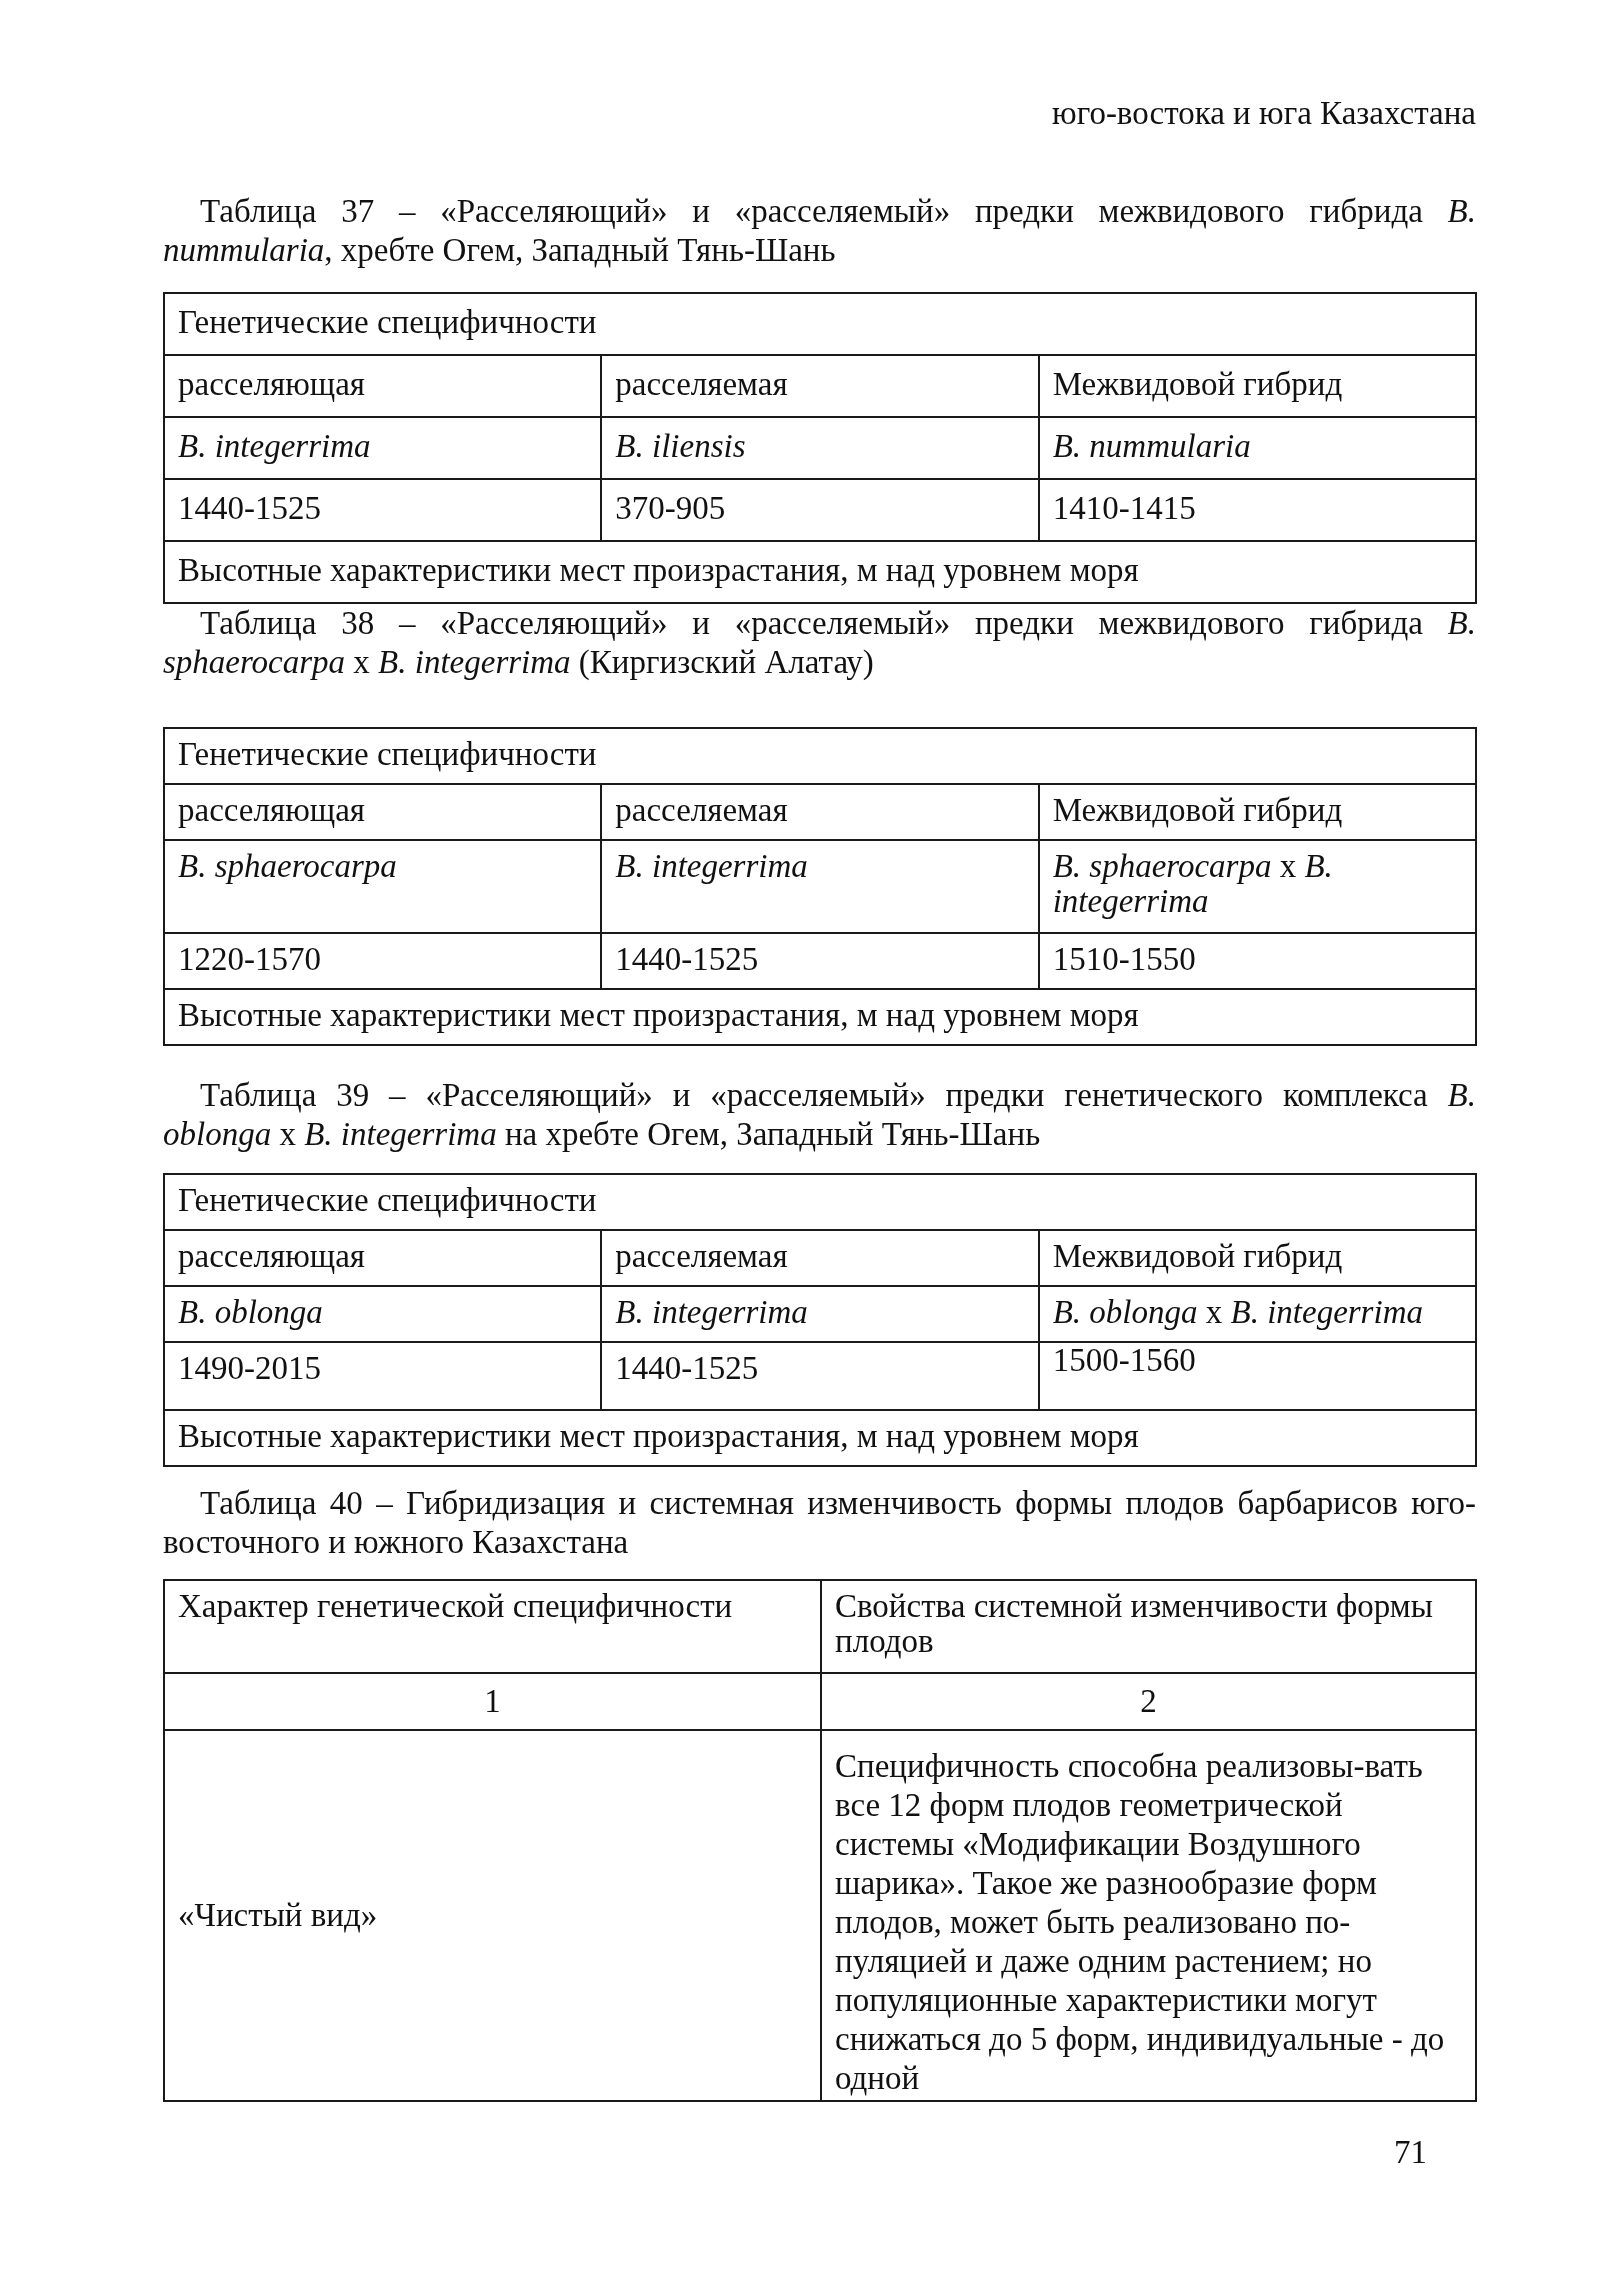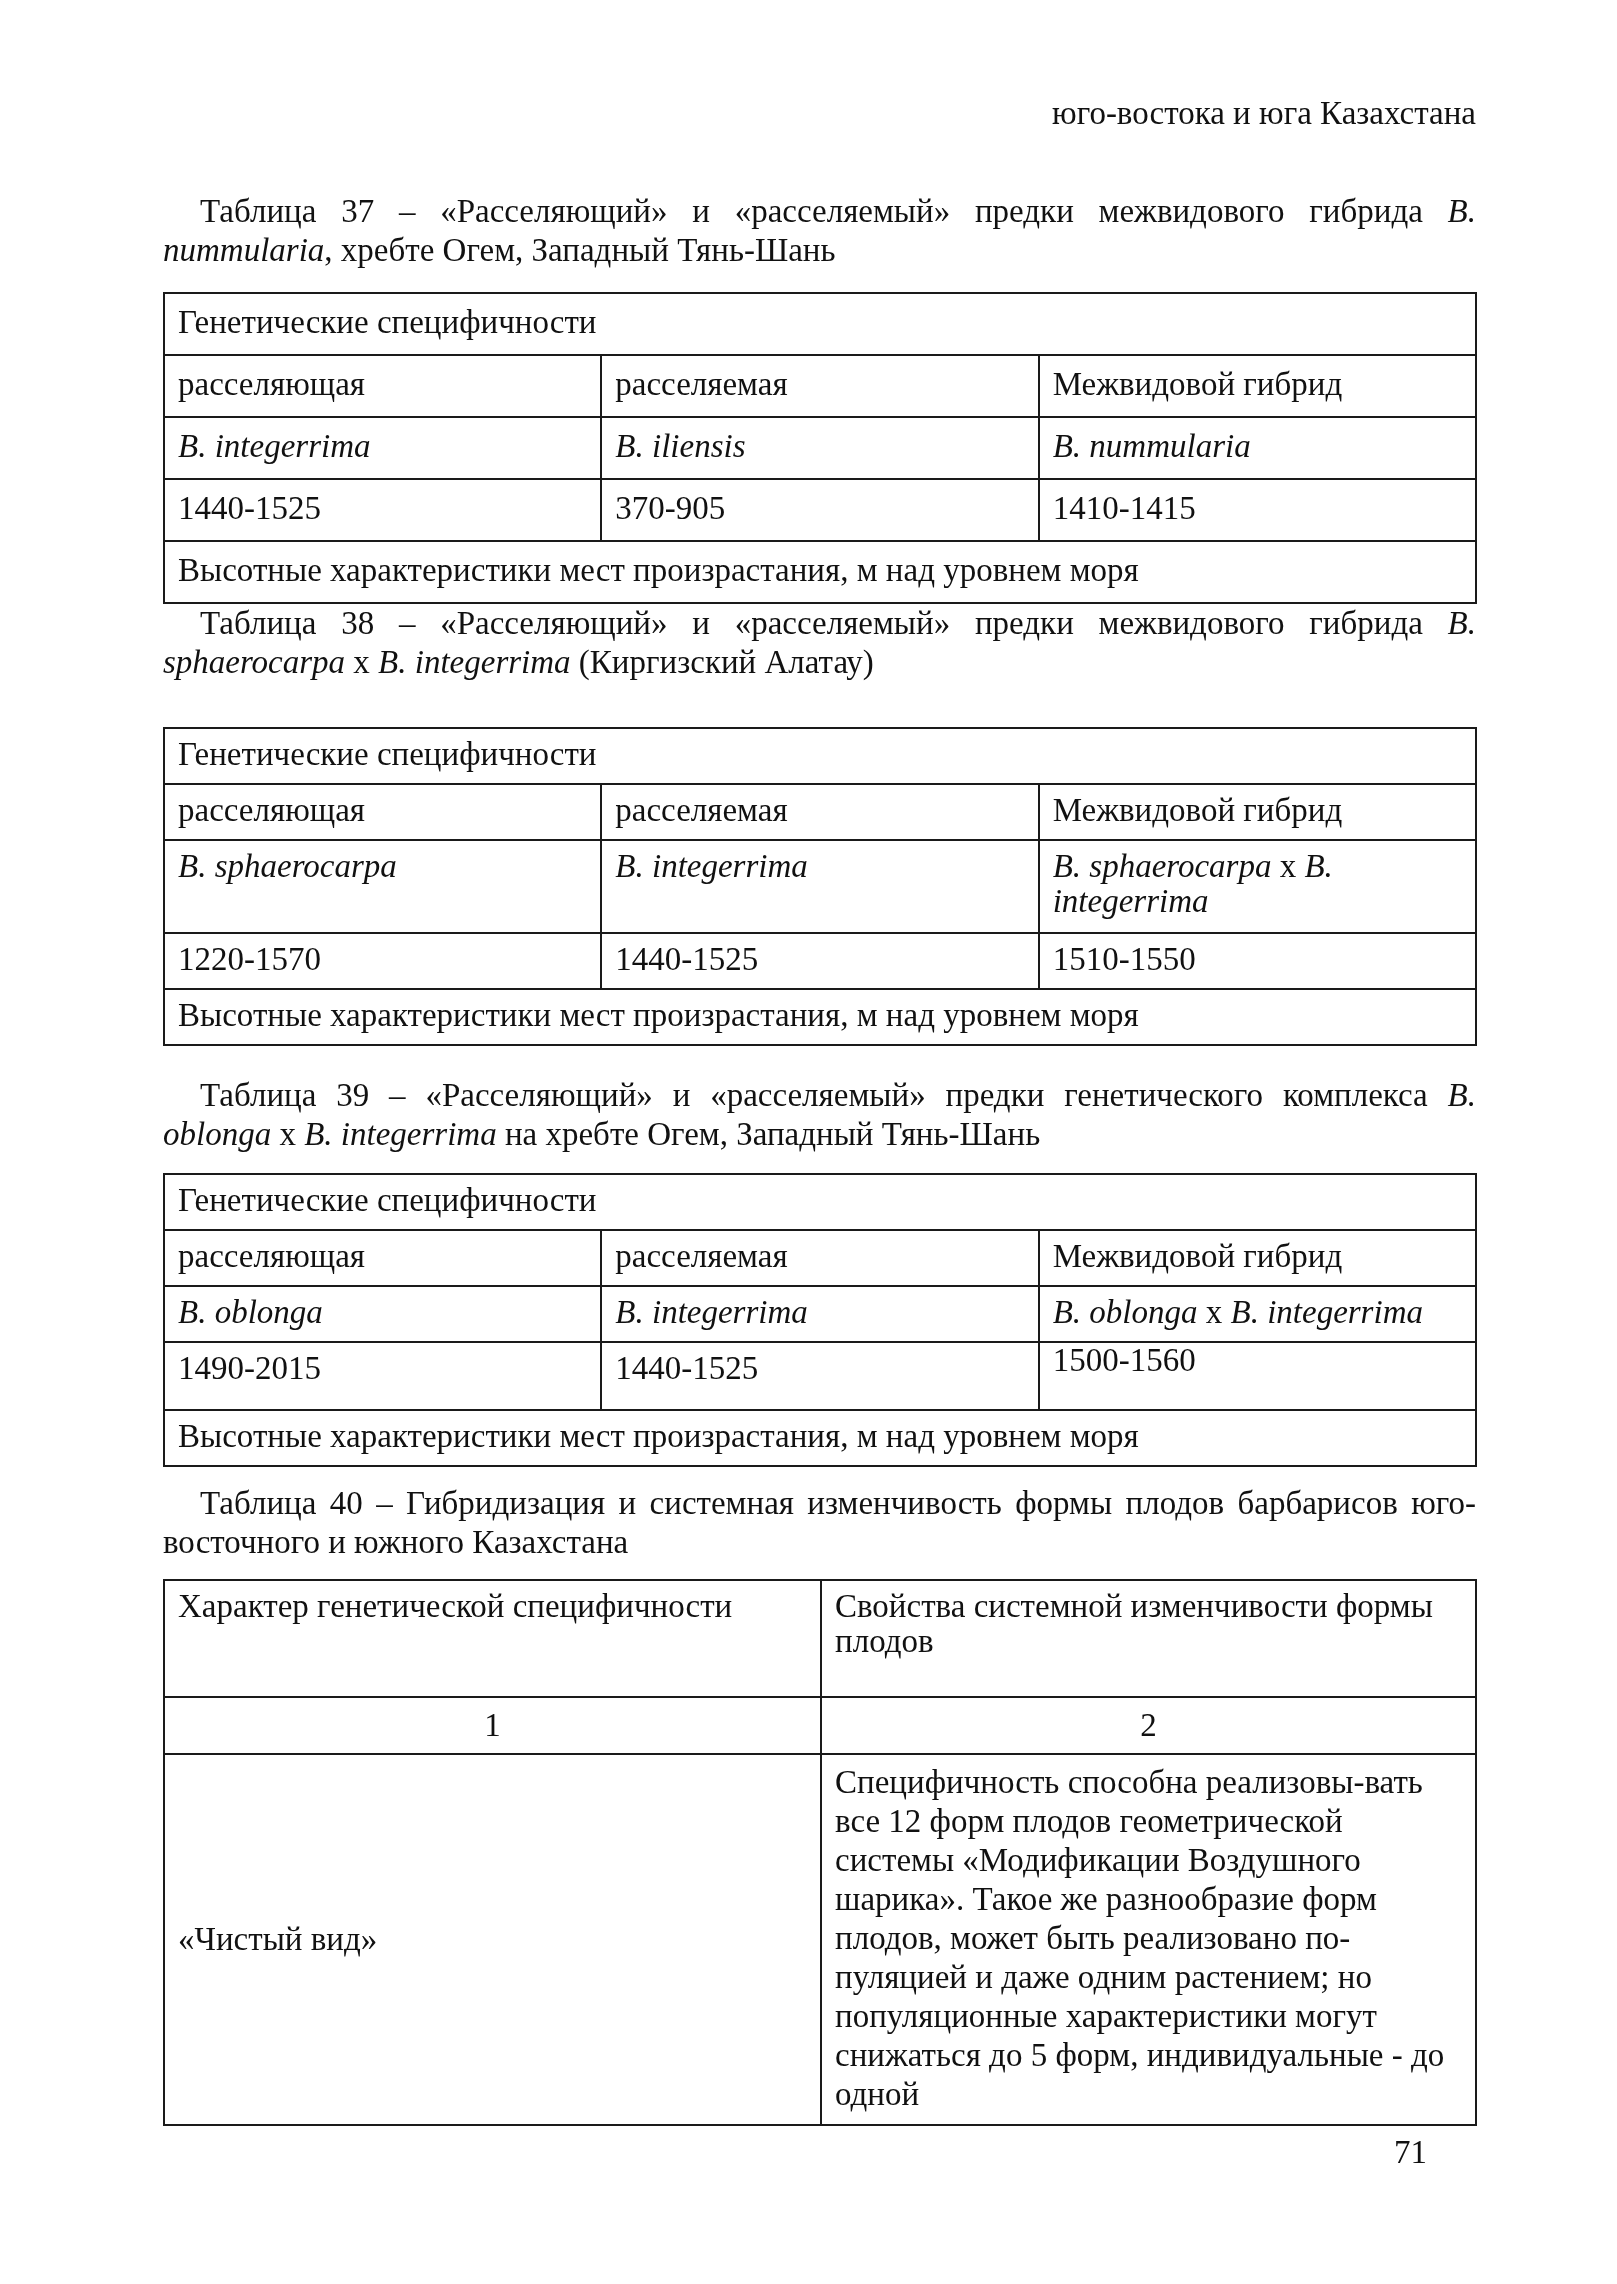--- a/index.html
+++ b/index.html
@@ -203,41 +203,41 @@
   </table>
 
 <div class="abs caption" style="top:1484px;">Таблица 40 – Гибридизация и системная изменчивость формы плодов барбарисов юго-восточного и южного Казахстана</div>
 
 <table class="t" style="top:1579px;">
   <colgroup>
       <col style="width:657px">
       <col>
     </colgroup>
   <tbody>
-      <tr style="height:117px;">
+      <tr style="height:93px;">
     <td>
           <span class="cell" style="padding-top:8px">Характер генетической специфичности</span>
         </td>
     <td>
           <span class="cell" style="padding-top:8px">Свойства системной изменчивости формы плодов</span>
         </td>
   </tr>
   <tr style="height:57px;">
     <td class="center">
           <span class="cell" style="padding-top:9.7px">1</span>
         </td>
     <td class="center">
           <span class="cell" style="padding-top:9.7px">2</span>
         </td>
   </tr>
   <tr style="height:371px;">
     <td style="vertical-align:middle;">
           <span class="cell">«Чистый вид»</span>
         </td>
     <td>
-          <span class="cell" style="padding-top:8px; line-height:39px; text-align:left;">Специфичность способна реализовы-вать все 12 форм плодов геометрической системы «Модификации Воздушного шарика». Такое же разнообразие форм плодов, может быть реализовано по-пуляцией и даже одним растением; но популяционные характеристики могут снижаться до 5 форм, индивидуальные - до одной</span>
+          <span class="cell" style="padding-top:8px; line-height:39px; text-align:left;margin-top:8px;">Специфичность способна реализовы-вать все 12 форм плодов геометрической системы «Модификации Воздушного шарика». Такое же разнообразие форм плодов, может быть реализовано по-пуляцией и даже одним растением; но популяционные характеристики могут снижаться до 5 форм, индивидуальные - до одной</span>
         </td>
   </tr>
 </tbody>
   </table>
 
 <div class="abs page-number">71</div>
 
 
 </body></html>

